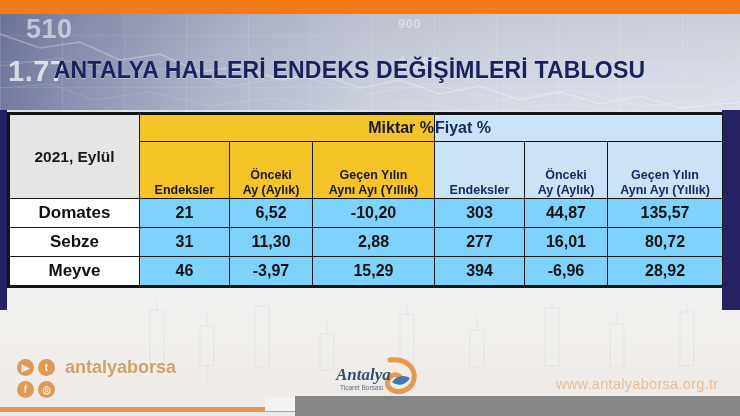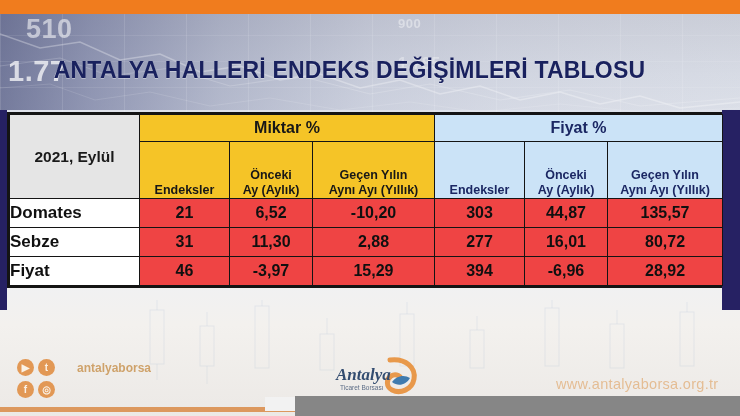--- a/index.html
+++ b/index.html
@@ -78,63 +78,63 @@
   .c-label{width:130px;}
   .c-q1{width:90px;}
   .c-q2{width:83px;}
   .c-q3{width:122px;}
   .c-p1{width:90px;}
   .c-p2{width:83px;}
   .c-p3{width:115px;}
 
   .grp-yellow{
     background:#f5c427;color:#171717;font-weight:700;font-size:16px;
-    text-align:center;height:26px;line-height:26px;
+    text-align:right;height:26px;line-height:26px;
   }
   .grp-blue{
     background:#cbe3f7;color:#1b2763;font-weight:700;font-size:16px;
-    text-align:center;height:26px;line-height:26px;
+    text-align:left;height:26px;line-height:26px;
   }
   .sub-yellow{
     background:#f5c427;color:#171717;font-weight:700;font-size:12.5px;
     text-align:center;height:56px;vertical-align:bottom;
     line-height:15px;padding-bottom:4px;
   }
   .sub-blue{
     background:#cbe3f7;color:#1b2763;font-weight:700;font-size:12.5px;
     text-align:center;height:56px;vertical-align:bottom;
     line-height:15px;padding-bottom:4px;
   }
   .corner{
     background:#e5e5e5;color:#1a1a1a;font-weight:700;font-size:15.5px;
     text-align:center;vertical-align:middle;
   }
   td.rowlabel{
     background:#ffffff;color:#101010;font-weight:700;font-size:17px;
-    text-align:left;padding-left:8px;height:28px;
+    text-align:center;padding-left:8px;height:28px;
   }
   td.num{
-    background:#ef4444;color:#101010;font-weight:700;font-size:16px;
+    background:#7dd3fc;color:#101010;font-weight:700;font-size:16px;
     text-align:center;height:28px;
   }
   .sub-two{display:block;}
 
   
   .social{position:absolute;left:17px;top:358px;}
   .social-row{display:flex;align-items:center;height:19px;margin-bottom:3px;}
   .sicon{
     width:17px;height:17px;border-radius:50%;
     background:#e08a3c;margin-right:4px;
     display:flex;align-items:center;justify-content:center;
     color:#fdf3e6;font-size:10px;font-weight:700;
     font-family:"Liberation Sans", sans-serif;line-height:1;
     opacity:.85;
   }
   .shandle{
-    margin-left:18px;font-size:12px;font-weight:700;color:#c8924f;
+    margin-left:6px;font-size:18px;font-weight:700;color:#c8924f;
     font-family:"Liberation Sans", sans-serif;opacity:.82;
   }
 
   .logo{position:absolute;left:330px;top:352px;width:96px;height:46px;opacity:.9;}
   .site{
     position:absolute;left:556px;top:376px;
     font-size:14.5px;font-weight:400;color:#e2b07c;opacity:.78;
     font-family:"Liberation Sans", sans-serif;letter-spacing:.3px;
   }
 
@@ -251,21 +251,21 @@
         <tr>
           <td class="rowlabel">Sebze</td>
           <td class="num">31</td>
           <td class="num">11,30</td>
           <td class="num">2,88</td>
           <td class="num">277</td>
           <td class="num">16,01</td>
           <td class="num">80,72</td>
         </tr>
         <tr>
-          <td class="rowlabel">Fiyat</td>
+          <td class="rowlabel">Meyve</td>
           <td class="num">46</td>
           <td class="num">-3,97</td>
           <td class="num">15,29</td>
           <td class="num">394</td>
           <td class="num">-6,96</td>
           <td class="num">28,92</td>
         </tr>
       </tbody>
     </table>
   </div>

